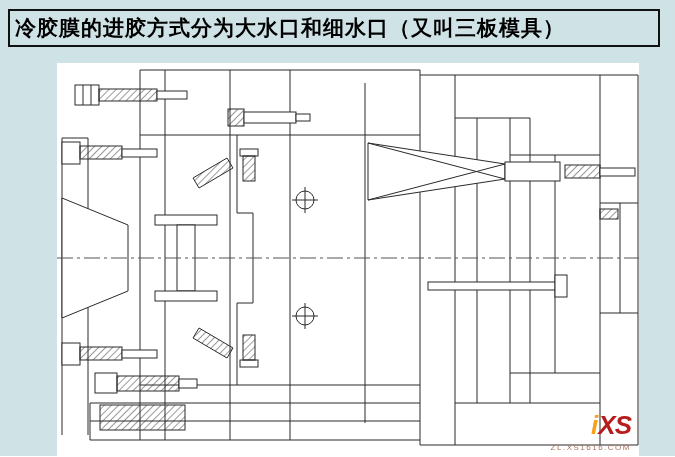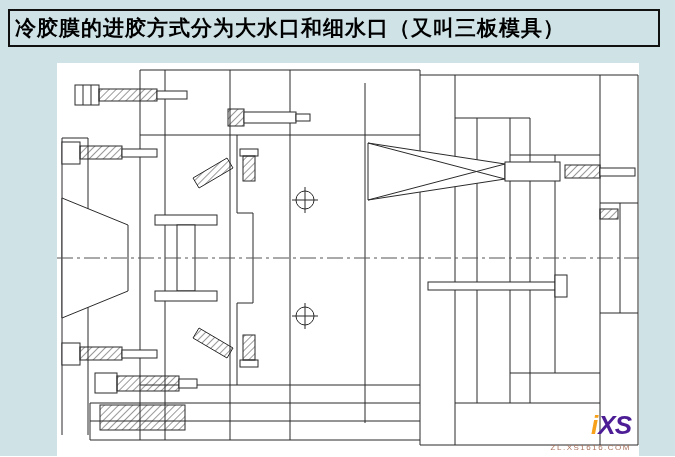--- a/index.html
+++ b/index.html
@@ -37,21 +37,21 @@
     text-align:right;
     line-height:1;
   }
   .wm-row{display:flex;align-items:baseline;justify-content:flex-end;}
   .wm-i{
     color:#f7a11a;
     font-style:italic;font-weight:bold;
     font-size:26px;
   }
   .wm-xs{
-    color:#4c1d95;
+    color:#b91c1c;
     font-style:italic;font-weight:bold;
     font-size:26px;letter-spacing:-1px;
   }
   .wm-brand{
     color:#e8391d;
     font-weight:bold;
     font-size:21px;
     margin-left:3px;
   }
   .wm-url{

